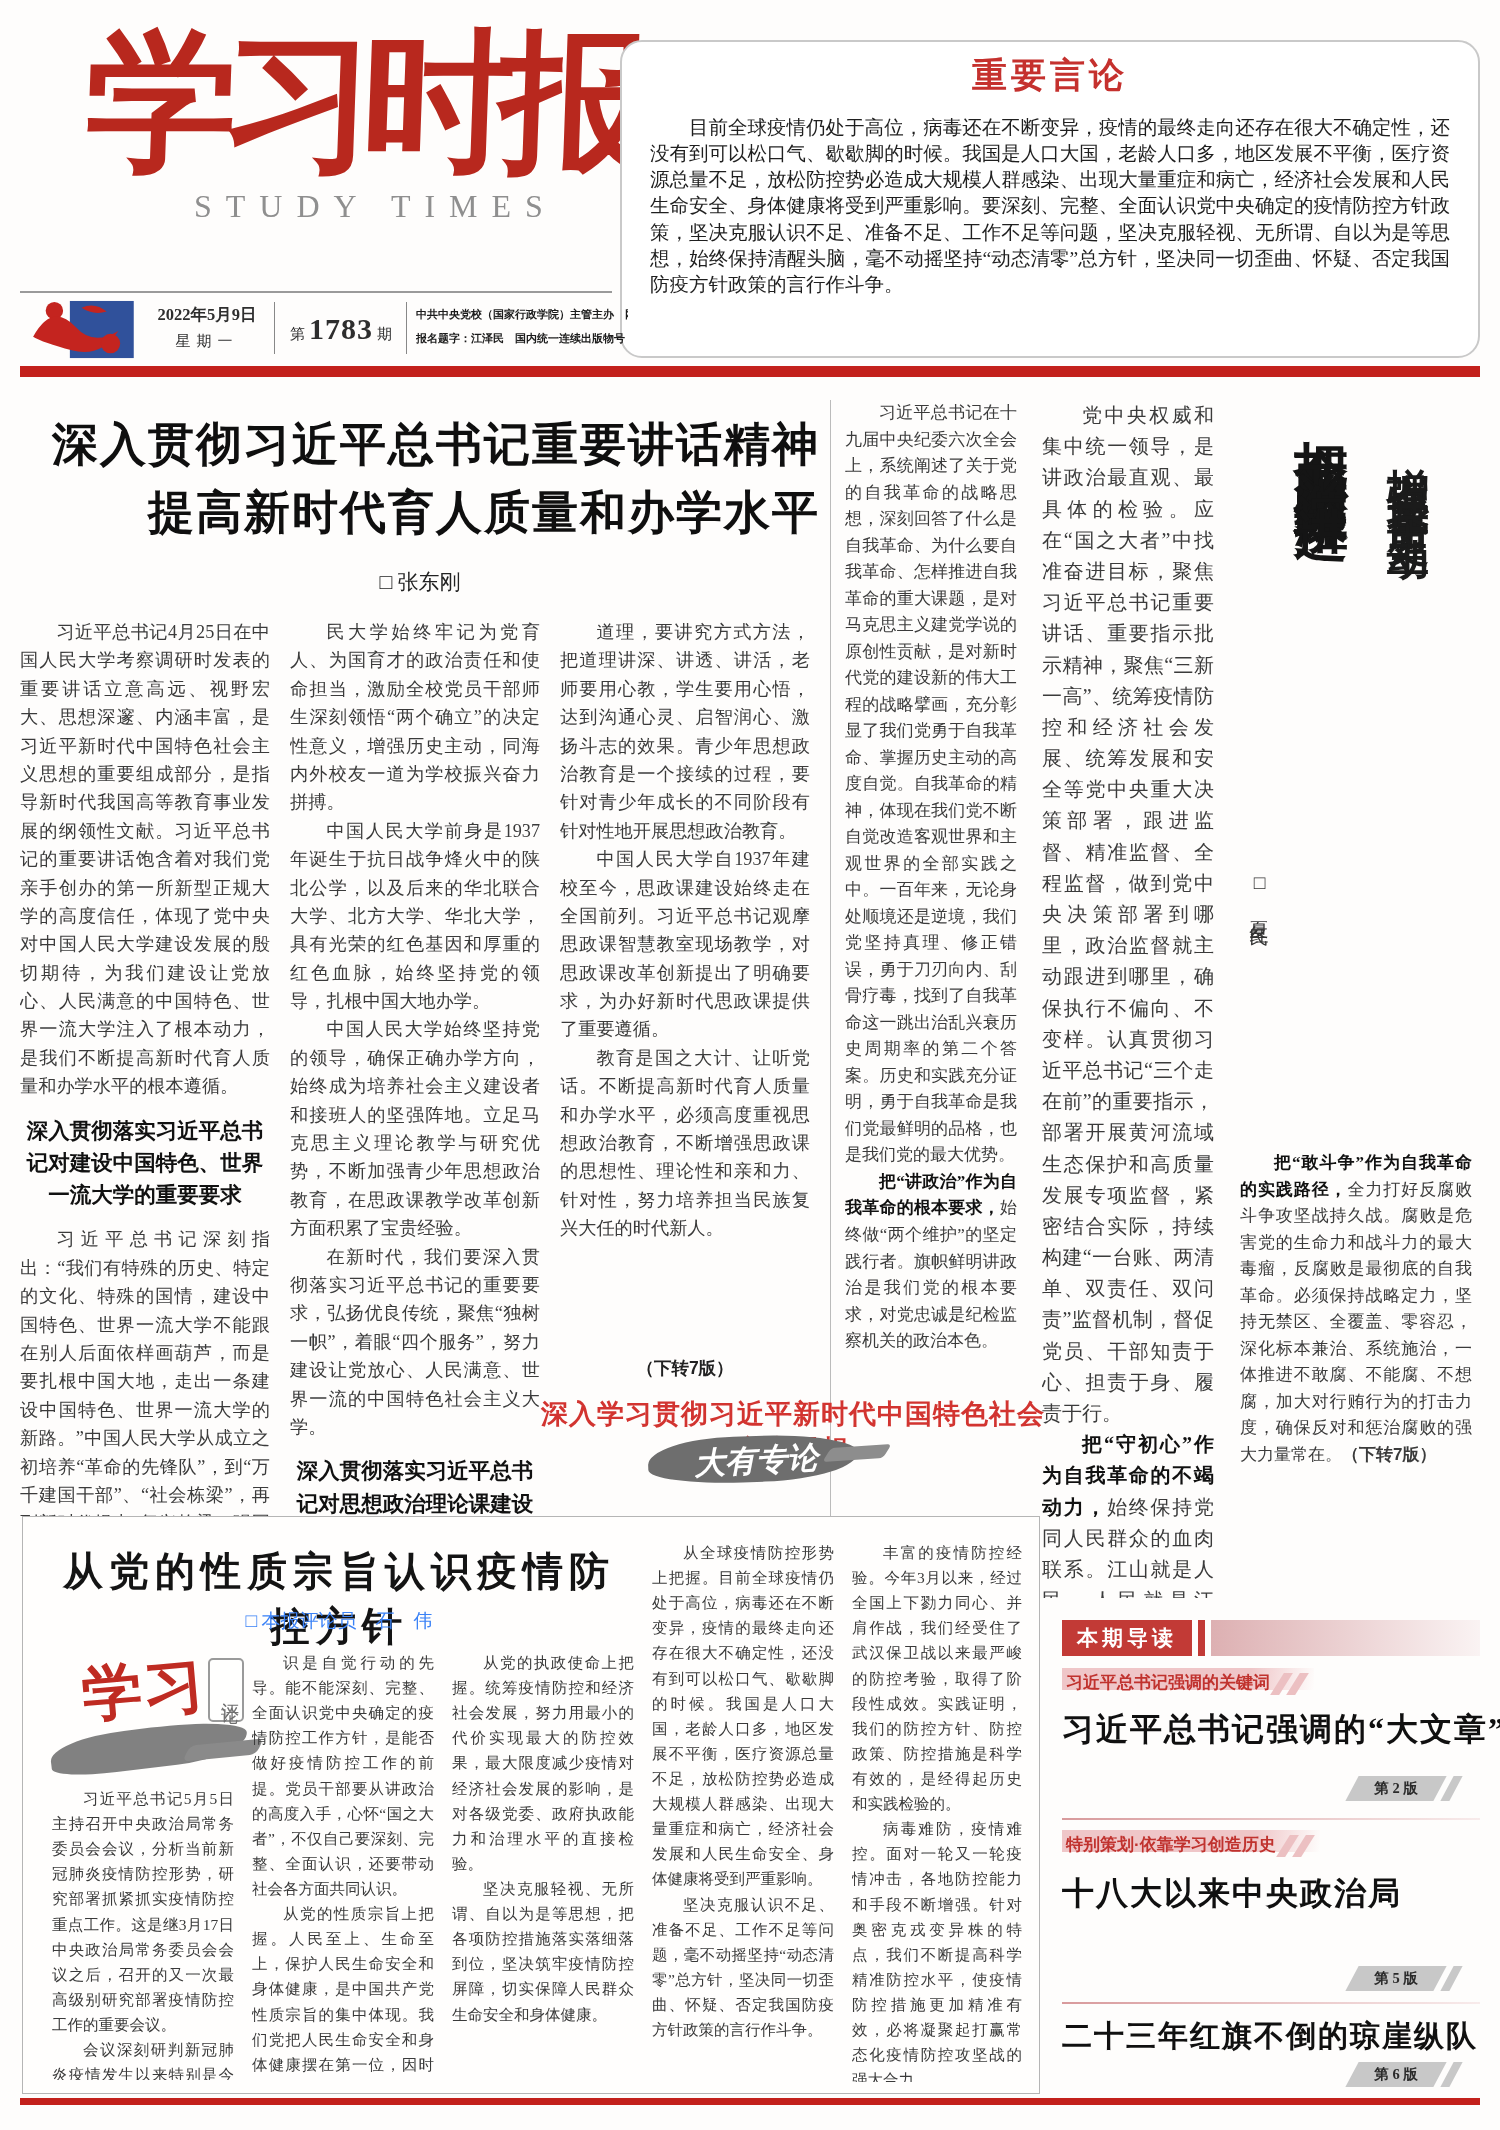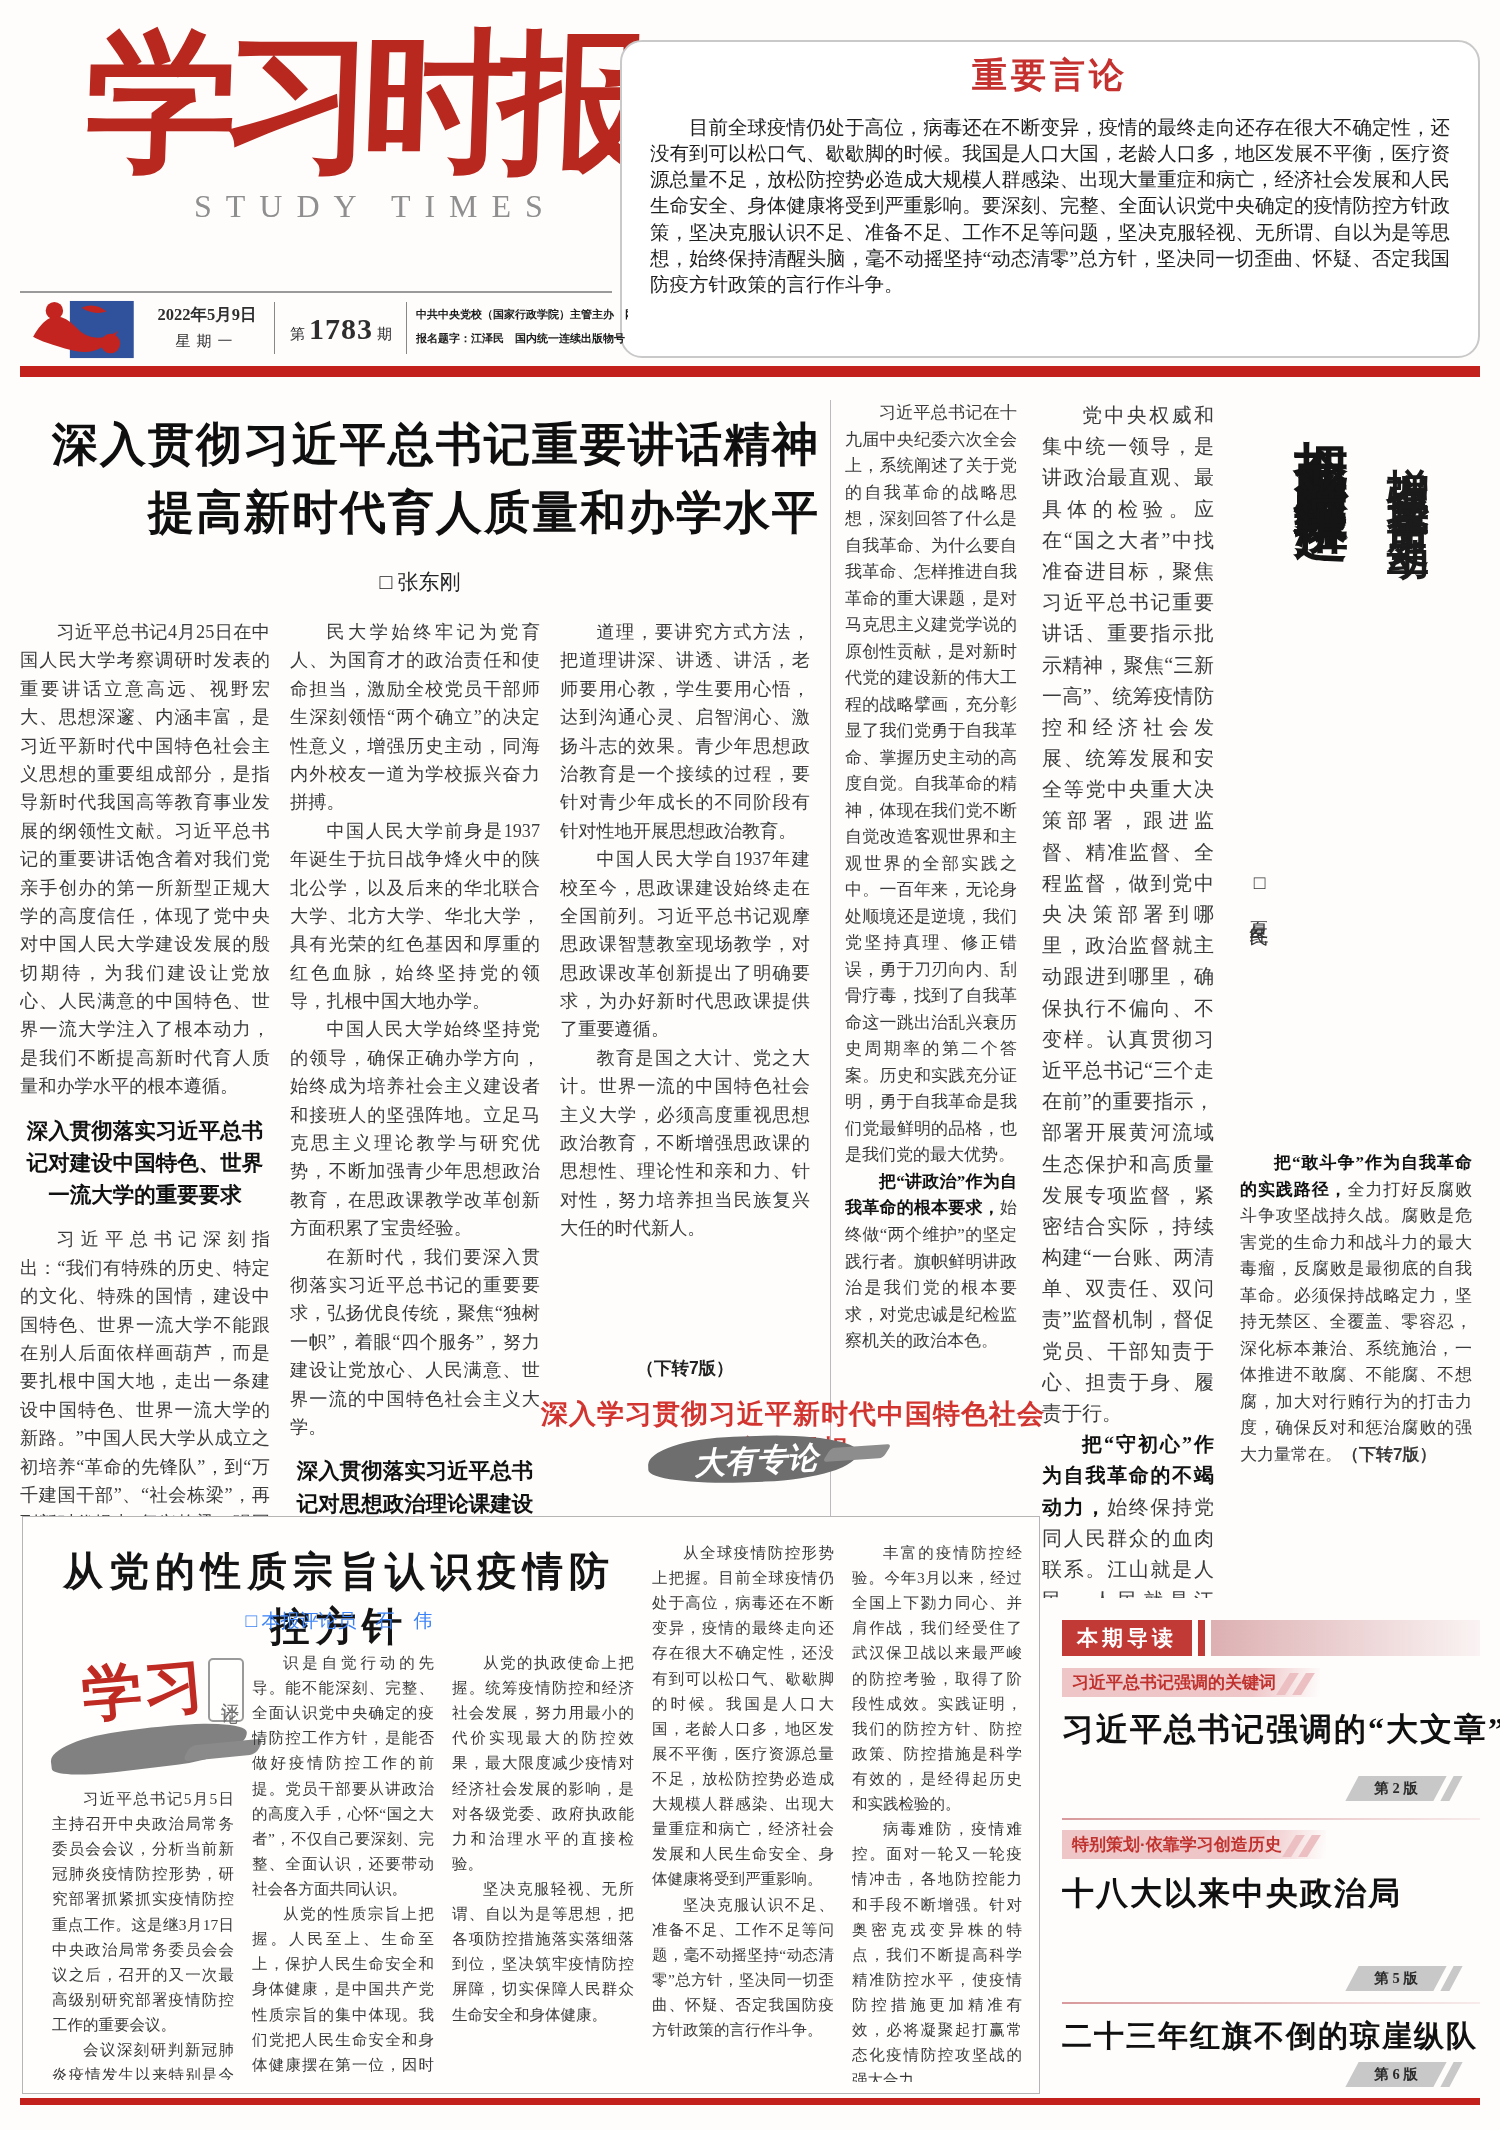--- a/index.html
+++ b/index.html
@@ -89,21 +89,21 @@
                     font-size:18px; color:#6f6f6f; border:2px solid #9a9a9a; border-radius:5px;
                     background:rgba(255,255,255,.55); text-align:center; letter-spacing:4px; padding-top:4px; }
 
   
   .gtitle { position:absolute; left:1062px; top:1620px; width:130px; height:36px; background:#c23a36;
             color:#fff; font-weight:bold; font-size:21px; line-height:36px; text-align:center;
             letter-spacing:4px; font-family:"Liberation Sans",sans-serif; }
   .gbar   { position:absolute; left:1198px; top:1620px; width:7px; height:36px; background:#c23a36; }
   .gband  { position:absolute; left:1211px; top:1620px; width:269px; height:36px;
             background:linear-gradient(to right,#ddb0b2,#faf3f3); }
-  .kick { position:absolute; height:29px; line-height:30px; padding:0 12px 0 10px; font-weight:bold;
+  .kick { position:absolute; height:22px; line-height:30px; padding:0 12px 0 4px; font-weight:bold;
           font-size:17px; color:#c0322e; font-family:"Liberation Sans",sans-serif;
           background:linear-gradient(100deg,#efc6c8 74%,rgba(239,198,200,0)); white-space:nowrap; }
   .kick .sl { display:inline-block; width:9px; height:22px; background:#ecc0c2; transform:skewX(-32deg);
               margin-left:7px; vertical-align:middle; }
   .gt { position:absolute; left:1062px; width:418px; font-size:32px; font-weight:900;
         letter-spacing:2px; color:#101010; white-space:nowrap; }
   .gt3 { font-size:30px; }
   .ptag { position:absolute; left:1352px; width:88px; height:25px; }
   .ptag .bg { position:absolute; inset:0; background:#c8c8c8; transform:skewX(-28deg); }
   .ptag .bg2 { position:absolute; right:-16px; top:0; width:9px; height:25px; background:#c8c8c8; transform:skewX(-28deg); }
@@ -163,21 +163,21 @@
     <p>民大学始终牢记为党育人、为国育才的政治责任和使命担当，激励全校党员干部师生深刻领悟“两个确立”的决定性意义，增强历史主动，同海内外校友一道为学校振兴奋力拼搏。</p>
     <p>中国人民大学前身是1937年诞生于抗日战争烽火中的陕北公学，以及后来的华北联合大学、北方大学、华北大学，具有光荣的红色基因和厚重的红色血脉，始终坚持党的领导，扎根中国大地办学。</p>
     <p>中国人民大学始终坚持党的领导，确保正确办学方向，始终成为培养社会主义建设者和接班人的坚强阵地。立足马克思主义理论教学与研究优势，不断加强青少年思想政治教育，在思政课教学改革创新方面积累了宝贵经验。</p>
     <p>在新时代，我们要深入贯彻落实习近平总书记的重要要求，弘扬优良传统，聚焦“独树一帜”，着眼“四个服务”，努力建设让党放心、人民满意、世界一流的中国特色社会主义大学。</p>
     <div class="subhd">深入贯彻落实习近平总书记对思想政治理论课建设的重要要求</div>
 
   </div>
   <div class="col" style="left:560px; top:618px; width:250px; height:730px">
     <p>道理，要讲究方式方法，把道理讲深、讲透、讲活，老师要用心教，学生要用心悟，达到沟通心灵、启智润心、激扬斗志的效果。青少年思想政治教育是一个接续的过程，要针对青少年成长的不同阶段有针对性地开展思想政治教育。</p>
     <p>中国人民大学自1937年建校至今，思政课建设始终走在全国前列。习近平总书记观摩思政课智慧教室现场教学，对思政课改革创新提出了明确要求，为办好新时代思政课提供了重要遵循。</p>
-    <p>教育是国之大计、党之大计。世界一流的中国特色社会主义大学，必须高度重视思想政治教育，不断增强思政课的思想性、理论性和亲和力、针对性，努力培养担当民族复兴大任的时代新人。</p>
+    <p>教育是国之大计、让听党话。不断提高新时代育人质量和办学水平，必须高度重视思想政治教育，不断增强思政课的思想性、理论性和亲和力、针对性，努力培养担当民族复兴大任的时代新人。</p>
   </div>
   <div class="turn-abs">（下转7版）</div>
 
   <div class="vdiv" style="left:830px; top:400px; height:1120px"></div>
 
   <div class="slogan">深入学习贯彻习近平新时代中国特色社会主义思想</div>
   <div class="dayou">
     <div class="blob"></div>
     <div class="tail"></div>
     <div class="txt">大有专论</div>

